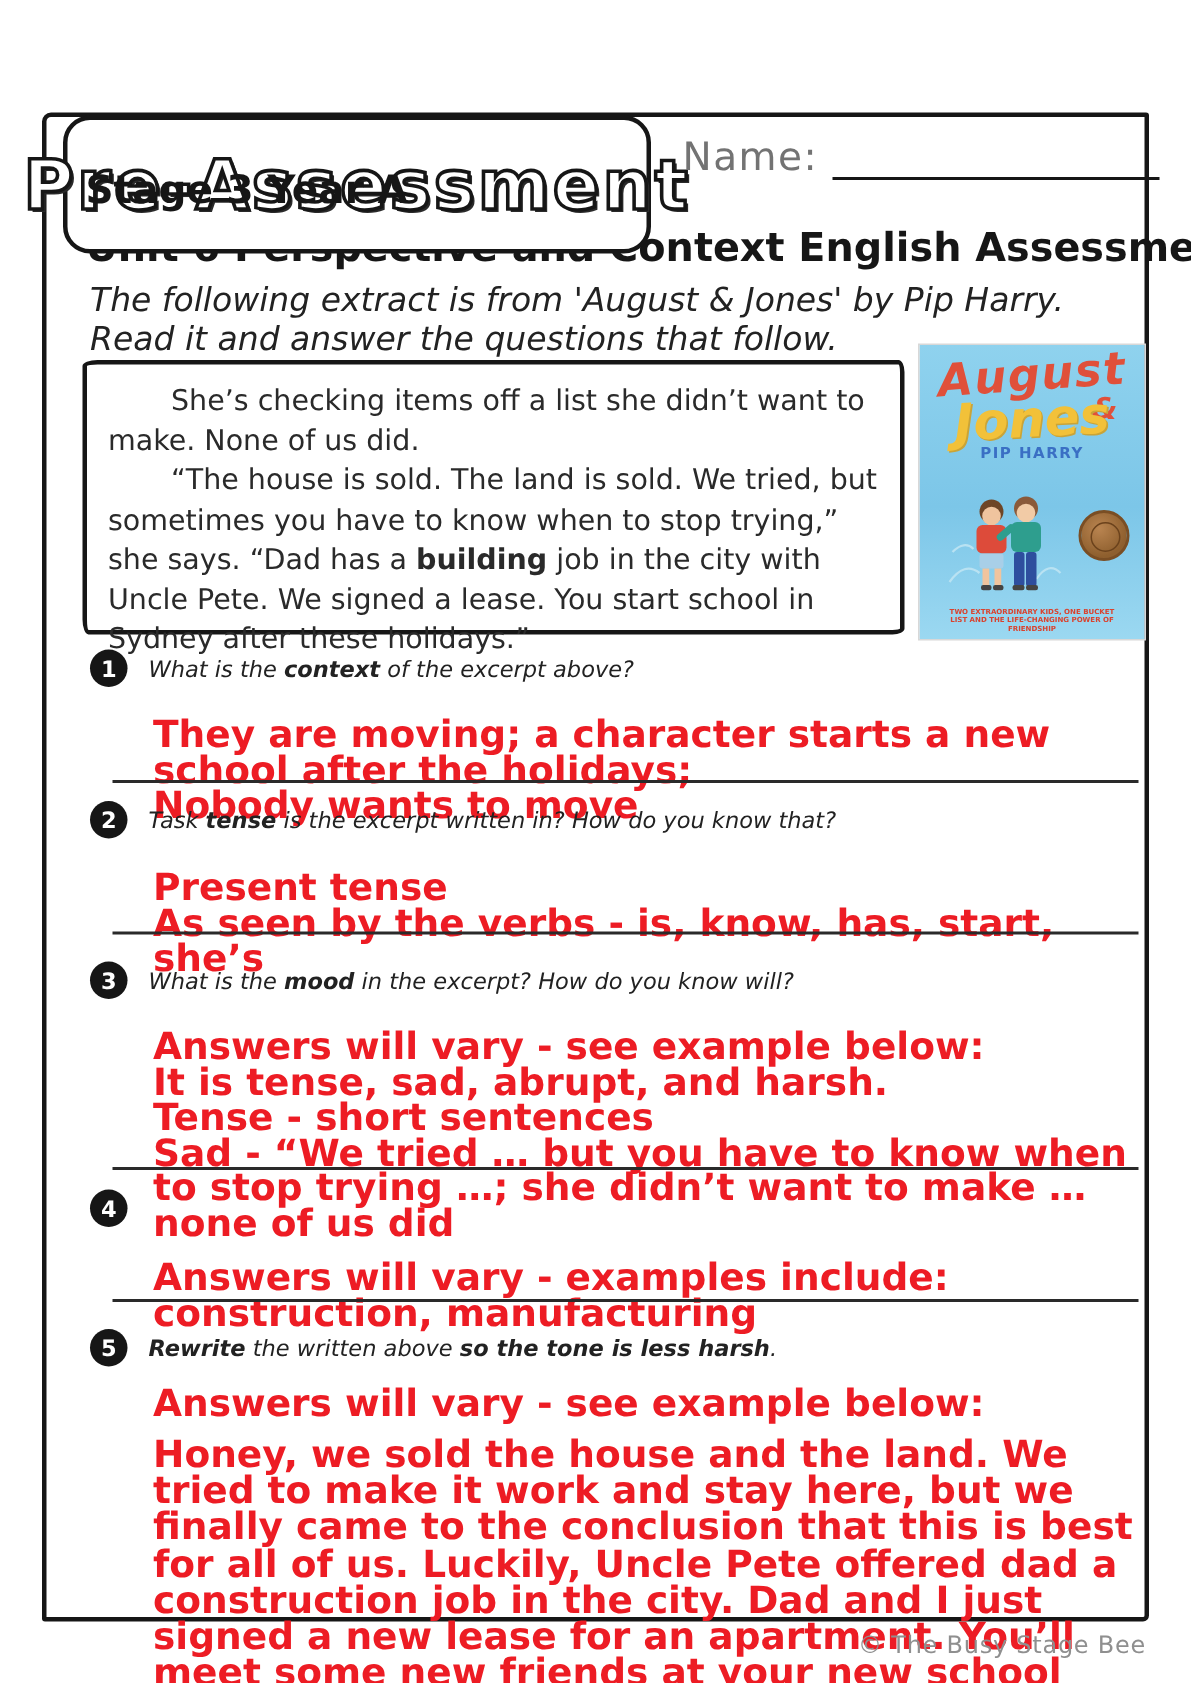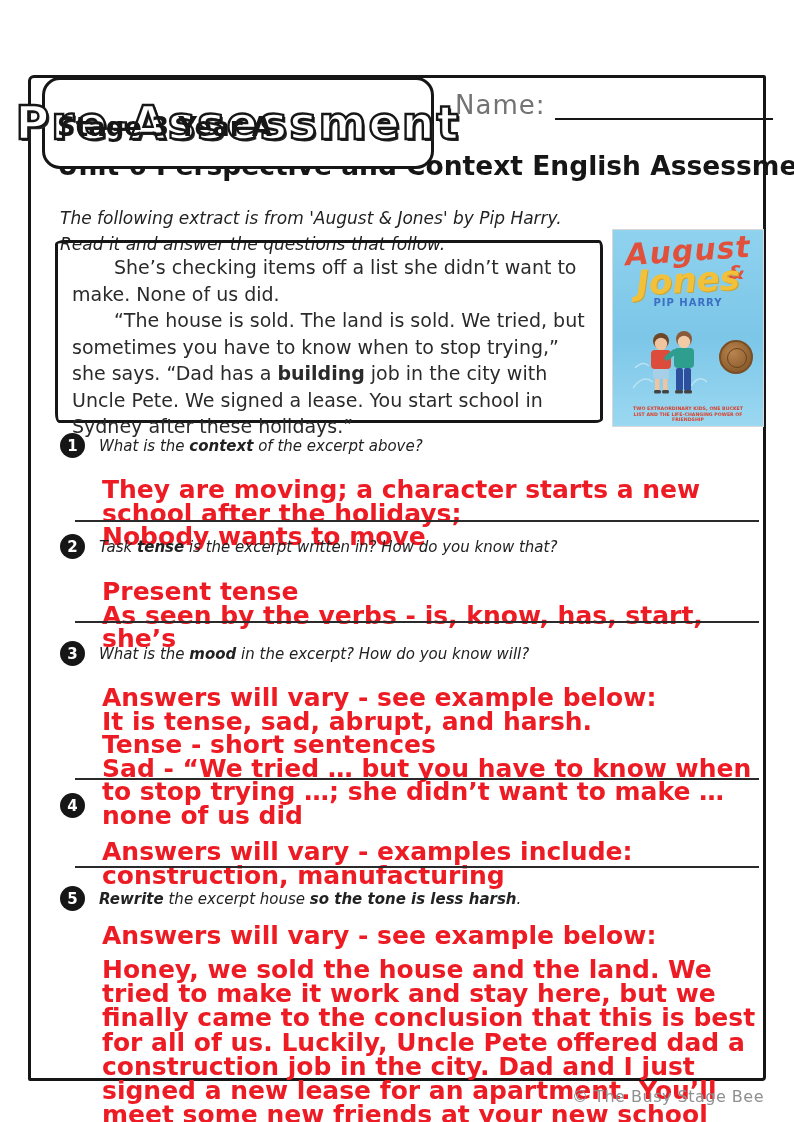--- a/index.html
+++ b/index.html
@@ -75,22 +75,22 @@
     letter-spacing: 1px;
   }
   .unit-title {
     position: absolute;
     left: 57px; top: 150px;
     font-size: 26.5px; font-weight: 700; color: #161616;
     white-space: nowrap;
   }
   .intro {
     position: absolute;
-    left: 60px; top: 205px;
-    font-size: 17px;
+    left: 60px; top: 188px;
+    font-size: 22px;
     font-style: italic;
     color: #222222;
     line-height: 26px;
     white-space: pre-line;
   }
 
   
   .excerpt-box {
     position: absolute;
     left: 55px; top: 240px;
@@ -305,19 +305,19 @@
 It is tense, sad, abrupt, and harsh.
 Tense - short sentences
 Sad - “We tried … but you have to know when to stop trying …; she didn’t want to make … none of us did</div>
   <div class="divider" id="q3-div"></div>
 
   <div class="qnum" id="q4-num">4</div>
   <div class="answer" id="q4-ans">Answers will vary - examples include: construction, manufacturing</div>
   <div class="divider" id="q4-div"></div>
 
   <div class="qnum" id="q5-num">5</div>
-  <div class="qtext" id="q5-text"><span class="b">Rewrite</span><span> the excerpt house </span><span class="b">so the tone is less harsh</span><span>.</span></div>
+  <div class="qtext" id="q5-text"><span class="b">Rewrite</span><span> the written above </span><span class="b">so the tone is less harsh</span><span>.</span></div>
   <div class="answer" id="q5-ans-intro">Answers will vary - see example below:</div>
   <div class="answer wrap" id="q5-ans-para">Honey, we sold the house and the land. We tried to make it work and stay here, but we finally came to the conclusion that this is best for all of us.  Luckily, Uncle Pete offered dad a construction job in the city.  Dad and I just signed a new lease for an apartment.  You’ll meet some new friends at your new school after the holidays.  Mom continued to cross items off her to-do list while trying to make me feel better.</div>
 
   <div class="footer">©  The Busy Stage Bee</div>
 
 </div>
 
 </body></html>

